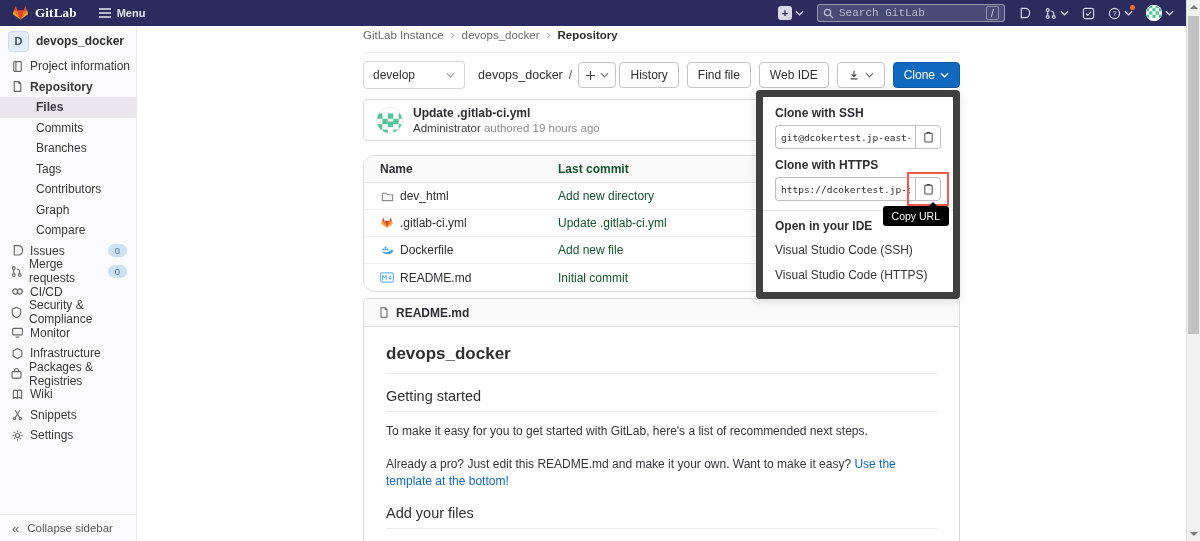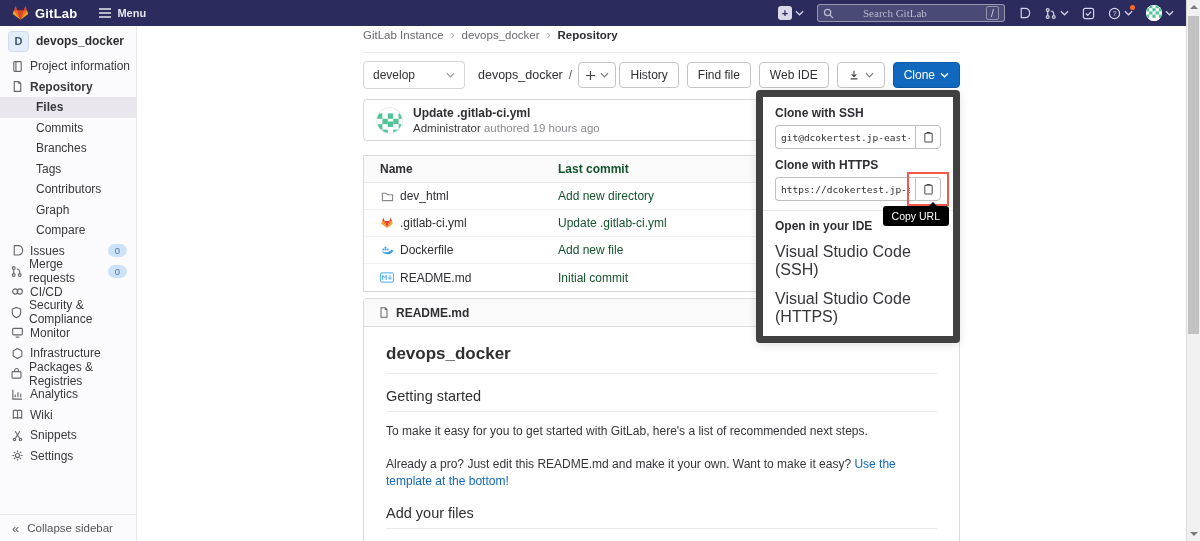--- a/index.html
+++ b/index.html
@@ -3,31 +3,31 @@
 <meta charset="utf-8">
 <style>
   * { box-sizing: border-box; margin: 0; padding: 0; }
   html,body { width:1200px; height:541px; overflow:hidden; background:#fff;
     font-family:"Liberation Sans", sans-serif; font-size:12px; color:#303030; }
   .screen { position:relative; width:1200px; height:541px; background:#fff; overflow:hidden; }
 
   
   .navbar { position:absolute; left:0; top:0; width:1186px; height:26px; background:#2b2b5e;
     display:flex; align-items:center; padding:0 12px; color:#fff; z-index:50; }
-  .brand { display:flex; align-items:flex-end; gap:6px; }
+  .brand { display:flex; align-items:flex-start; gap:6px;font-family:Liberation Serif, serif; }
   .brand-name { font-weight:bold; font-size:13px; letter-spacing:.2px; }
   .menu-btn { display:flex; align-items:center; gap:6px; margin-left:22px; font-size:11px; font-weight:bold; color:#e7e7f2; cursor:pointer; }
   .nav-right { margin-left:auto; display:flex; align-items:center; gap:13px; }
   .nav-ico { display:flex; align-items:center; gap:3px; color:#d3d3e8; }
   .plusbox { width:14px; height:14px; border-radius:3px; background:#d9d9ea; color:#2b2b5e;
     font-weight:bold; font-size:11px; display:flex; align-items:center; justify-content:center; }
   .searchbar { width:188px; height:18px; background:rgba(255,255,255,.15); border:1px solid rgba(255,255,255,.42);
     border-radius:3px; display:flex; align-items:center; padding:0 5px; gap:5px; }
   .searchbar input { flex:1; min-width:0; background:transparent; border:none; outline:none;
-    font-size:11px; color:#c9c9de; font-family:Liberation Serif, serif;margin-left:24px; }
+    font-size:11px; color:#c9c9de; font-family:Liberation Mono, monospace; }
   .searchbar input::placeholder { color:#b9b9d1; }
   .slash-key { width:13px; height:14px; border:1px solid rgba(255,255,255,.4); border-radius:2px;
     font-size:10px; color:#cfcfe3; display:flex; align-items:center; justify-content:center; }
   .help-dot { position:relative; }
   .help-dot .dot { position:absolute; top:-2px; right:-2px; width:5px; height:5px; border-radius:50%; background:#fc6d26; }
   .avatar-ring { width:16px; height:16px; border-radius:50%; overflow:hidden; background:#fff; display:block; }
 
   
   .page-scrollbar { position:absolute; right:0; top:0; width:14px; height:541px; background:#f1f1f1;
     border-left:1px solid #dcdcdc; z-index:60; }
@@ -77,21 +77,21 @@
 
   
   .commit-panel { position:absolute; left:363px; top:99px; width:597px; height:42px; border:1px solid #dbdbdb;
     border-radius:4px; display:flex; align-items:center; gap:10px; padding:0 12px; background:#fff; }
   .identicon { width:27px; height:27px; border-radius:50%; border:1px solid #e3e3e3; overflow:hidden; background:#fff; flex:none;}
   .commit-title { font-weight:bold; font-size:12px; color:#2f2f33; }
   .commit-meta { font-size:11.5px; color:#8a8a8f; margin-top:2px; }
   .commit-meta .author { color:#3a3a3e; }
 
   
-  .file-table { position:absolute; left:363px; top:155px; width:597px; border:1px solid #dbdbdb; border-radius:0; overflow:hidden; background:#fff;}
+  .file-table { position:absolute; left:363px; top:155px; width:597px; border:1px solid #dbdbdb; border-radius:12px; overflow:hidden; background:#fff;}
   .ft-head { display:flex; height:27px; align-items:center; background:#fafafa; font-weight:bold; font-size:12px; border-bottom:1px solid #e7e7e7; }
   .ft-row { display:flex; height:27px; align-items:center; font-size:12px; border-bottom:1px solid #efefef; }
   .ft-row:last-child { border-bottom:none; }
   .c-name { width:183px; padding-left:16px; display:flex; align-items:center; gap:6px; color:#2f2f33; }
   .c-commit { flex:1; color:#14532d;margin-left:11px; }
   .c-updated { width:130px; text-align:right; padding-right:16px; color:#8a8a8f; font-size:11.5px; }
   .f-ico { width:14px; display:flex; justify-content:center; }
 
   
   .readme { position:absolute; left:363px; top:298px; width:597px; height:260px; border:1px solid #dbdbdb;
@@ -112,21 +112,21 @@
   .url-group { display:flex; height:24px; margin-bottom:9px; position:relative; }
   .url-group input { flex:1; min-width:0; border:1px solid #bfbfbf; border-right:none; border-radius:4px 0 0 4px;
     font-family:"DejaVu Sans Mono", monospace; font-size:9.5px; color:#2f2f33; padding:0 5px; outline:none; background:#fff; }
   .copy-btn { width:26px; border:1px solid #bfbfbf; border-radius:0 4px 4px 0; background:#fff;
     display:flex; align-items:center; justify-content:center; cursor:pointer; color:#4a4a4a; }
   .copy-highlight { position:absolute; top:-5px; right:-8px; width:42px; height:34px; border:2px solid #f0594e; pointer-events:none; z-index:35; }
   .copy-tooltip { position:absolute; top:29px; right:-8px; background:#000; color:#fff; font-size:10.5px;
     padding:4px 9px; border-radius:3px; white-space:nowrap; z-index:36; }
   .copy-tooltip::before { content:""; position:absolute; top:-8px; right:12px; border:4px solid transparent; border-bottom-color:#000; }
   .dd-divider { height:1px; background:#e7e7e7; margin:2px -12px 8px; }
-  .dd-ide-item { font-size:16px; color:#35353a; padding:5px 0 6px; cursor:pointer; }
+  .dd-ide-item { font-size:12px; color:#35353a; padding:5px 0 6px; cursor:pointer; }
   svg { display:block; }
 </style>
 </head>
 <body>
 
 <div class="screen">
 
   <div class="navbar">
     <div class="brand">
       <span>
@@ -330,29 +330,20 @@
           <svg width="13" height="13" viewBox="0 0 14 14" fill="none" stroke="#666" stroke-width="1.2">
             <rect x="2.2" y="5" width="9.6" height="7" rx="1"></rect>
             <path d="M5 5V3.6a2 2 0 014 0V5"></path>
           </svg>
         </span>
       <span>Packages &amp; Registries</span>
     </div>
     <div class="s-item">
       <span class="s-ico">
           <svg width="13" height="13" viewBox="0 0 14 14" fill="none" stroke="#666" stroke-width="1.2">
-            <path d="M2 2v10h10"></path>
-            <path d="M4.5 10V7M7.5 10V4.5M10.5 10V6"></path>
-          </svg>
-        </span>
-      <span>Analytics</span>
-    </div>
-    <div class="s-item">
-      <span class="s-ico">
-          <svg width="13" height="13" viewBox="0 0 14 14" fill="none" stroke="#666" stroke-width="1.2">
             <path d="M2.5 3c1.5-1 3-1 4.5 0 1.5-1 3-1 4.5 0v8c-1.5-.8-3-.8-4.5 0-1.5-.8-3-.8-4.5 0z"></path>
             <path d="M7 3v8"></path>
           </svg>
         </span>
       <span>Wiki</span>
     </div>
     <div class="s-item">
       <span class="s-ico">
           <svg width="13" height="13" viewBox="0 0 14 14" fill="none" stroke="#666" stroke-width="1.2">
             <path d="M4.5 2.5l5 8M9.5 2.5l-5 8"></path>

